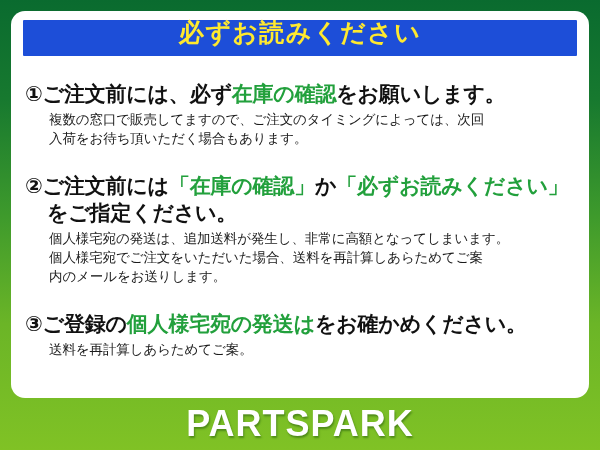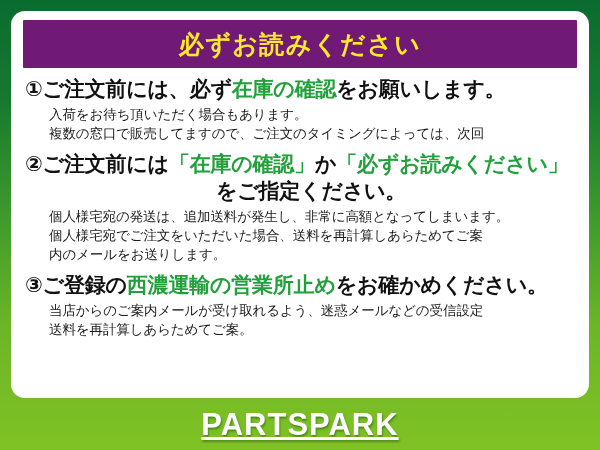--- a/index.html
+++ b/index.html
@@ -36,42 +36,42 @@
     width: 578px;
     height: 387px;
     box-sizing: border-box;
     background: #ffffff;
     border-radius: 14px;
     padding: 9px 12px 0 12px;
   }
 
   
   .banner {
-    height: 48px;
-    background: #701a75;
+    height: 36px;
+    background: #1d4ed8;
     border-radius: 1px;
     display: flex;
-    align-items: center;
+    align-items: flex-start;
     justify-content: center;
   }
   .banner-title {
     color: #ffe92e;
     font-size: 25px;
     font-weight: bold;
     letter-spacing: 1.5px;
     line-height: 1;
     white-space: nowrap;
   }
 
   
   .items {
     padding: 0 2px;
   }
   .item {
-    margin-top: 8px;
+    margin-top: 25px;
   }
   .item-heading {
     color: #111111;
     font-size: 21px;
     font-weight: bold;
     line-height: 1.28;
     letter-spacing: -0.2px;
     white-space: nowrap;
   }
   .item-heading.wrap {
@@ -91,85 +91,82 @@
   .item-body div {
     white-space: nowrap;
   }
 
   .item-2 .item-heading.wrap {
     padding-left: 0;
   }
   .heading-line2 {
     display: block;
     padding-left: 22px;
-    text-align: center;
   }
 
   
   .footer {
     position: absolute;
     left: 0;
     right: 0;
     bottom: 0;
     height: 52px;
     display: flex;
     align-items: center;
     justify-content: center;
   }
   .logo {
     color: #ffffff;
-    font-size: 31px;
+    font-size: 36px;
     font-weight: bold;
     letter-spacing: 1px;
     text-shadow: 1px 2px 2px rgba(40, 95, 15, 0.55);
     line-height: 1;
-    text-decoration: underline;
   }
 </style>
 </head>
 <body>
 
 <div class="poster">
 
   <div class="card">
 
     <div class="banner">
       <div class="banner-title">必ずお読みください</div>
     </div>
 
     <div class="items">
 
       <div class="item item-1">
         <div class="item-heading">
           <span>①</span><span>ご注文前には、必ず</span><span class="hl">在庫の確認</span><span>をお願いします。</span>
         </div>
         <div class="item-body">
+          <div>複数の窓口で販売してますので、ご注文のタイミングによっては、次回</div>
           <div>入荷をお待ち頂いただく場合もあります。</div>
-          <div>複数の窓口で販売してますので、ご注文のタイミングによっては、次回</div>
         </div>
       </div>
 
       <div class="item item-2">
         <div class="item-heading wrap">
           <span>②</span><span>ご注文前には</span><span class="hl">「在庫の確認」</span><span>か</span><span class="hl">「必ずお読みください」</span>
           <span class="heading-line2">をご指定ください。</span>
         </div>
         <div class="item-body">
           <div>個人様宅宛の発送は、追加送料が発生し、非常に高額となってしまいます。</div>
           <div>個人様宅宛でご注文をいただいた場合、送料を再計算しあらためてご案</div>
           <div>内のメールをお送りします。</div>
         </div>
       </div>
 
       <div class="item item-3">
         <div class="item-heading">
-          <span>③</span><span>ご登録の</span><span class="hl">西濃運輸の営業所止め</span><span>をお確かめください。</span>
+          <span>③</span><span>ご登録の</span><span class="hl">個人様宅宛の発送は</span><span>をお確かめください。</span>
         </div>
         <div class="item-body">
-          <div>当店からのご案内メールが受け取れるよう、迷惑メールなどの受信設定</div>
           <div>送料を再計算しあらためてご案。</div>
         </div>
       </div>
 
     </div>
   </div>
 
   <div class="footer">
     <div class="logo">PARTSPARK</div>
   </div>

